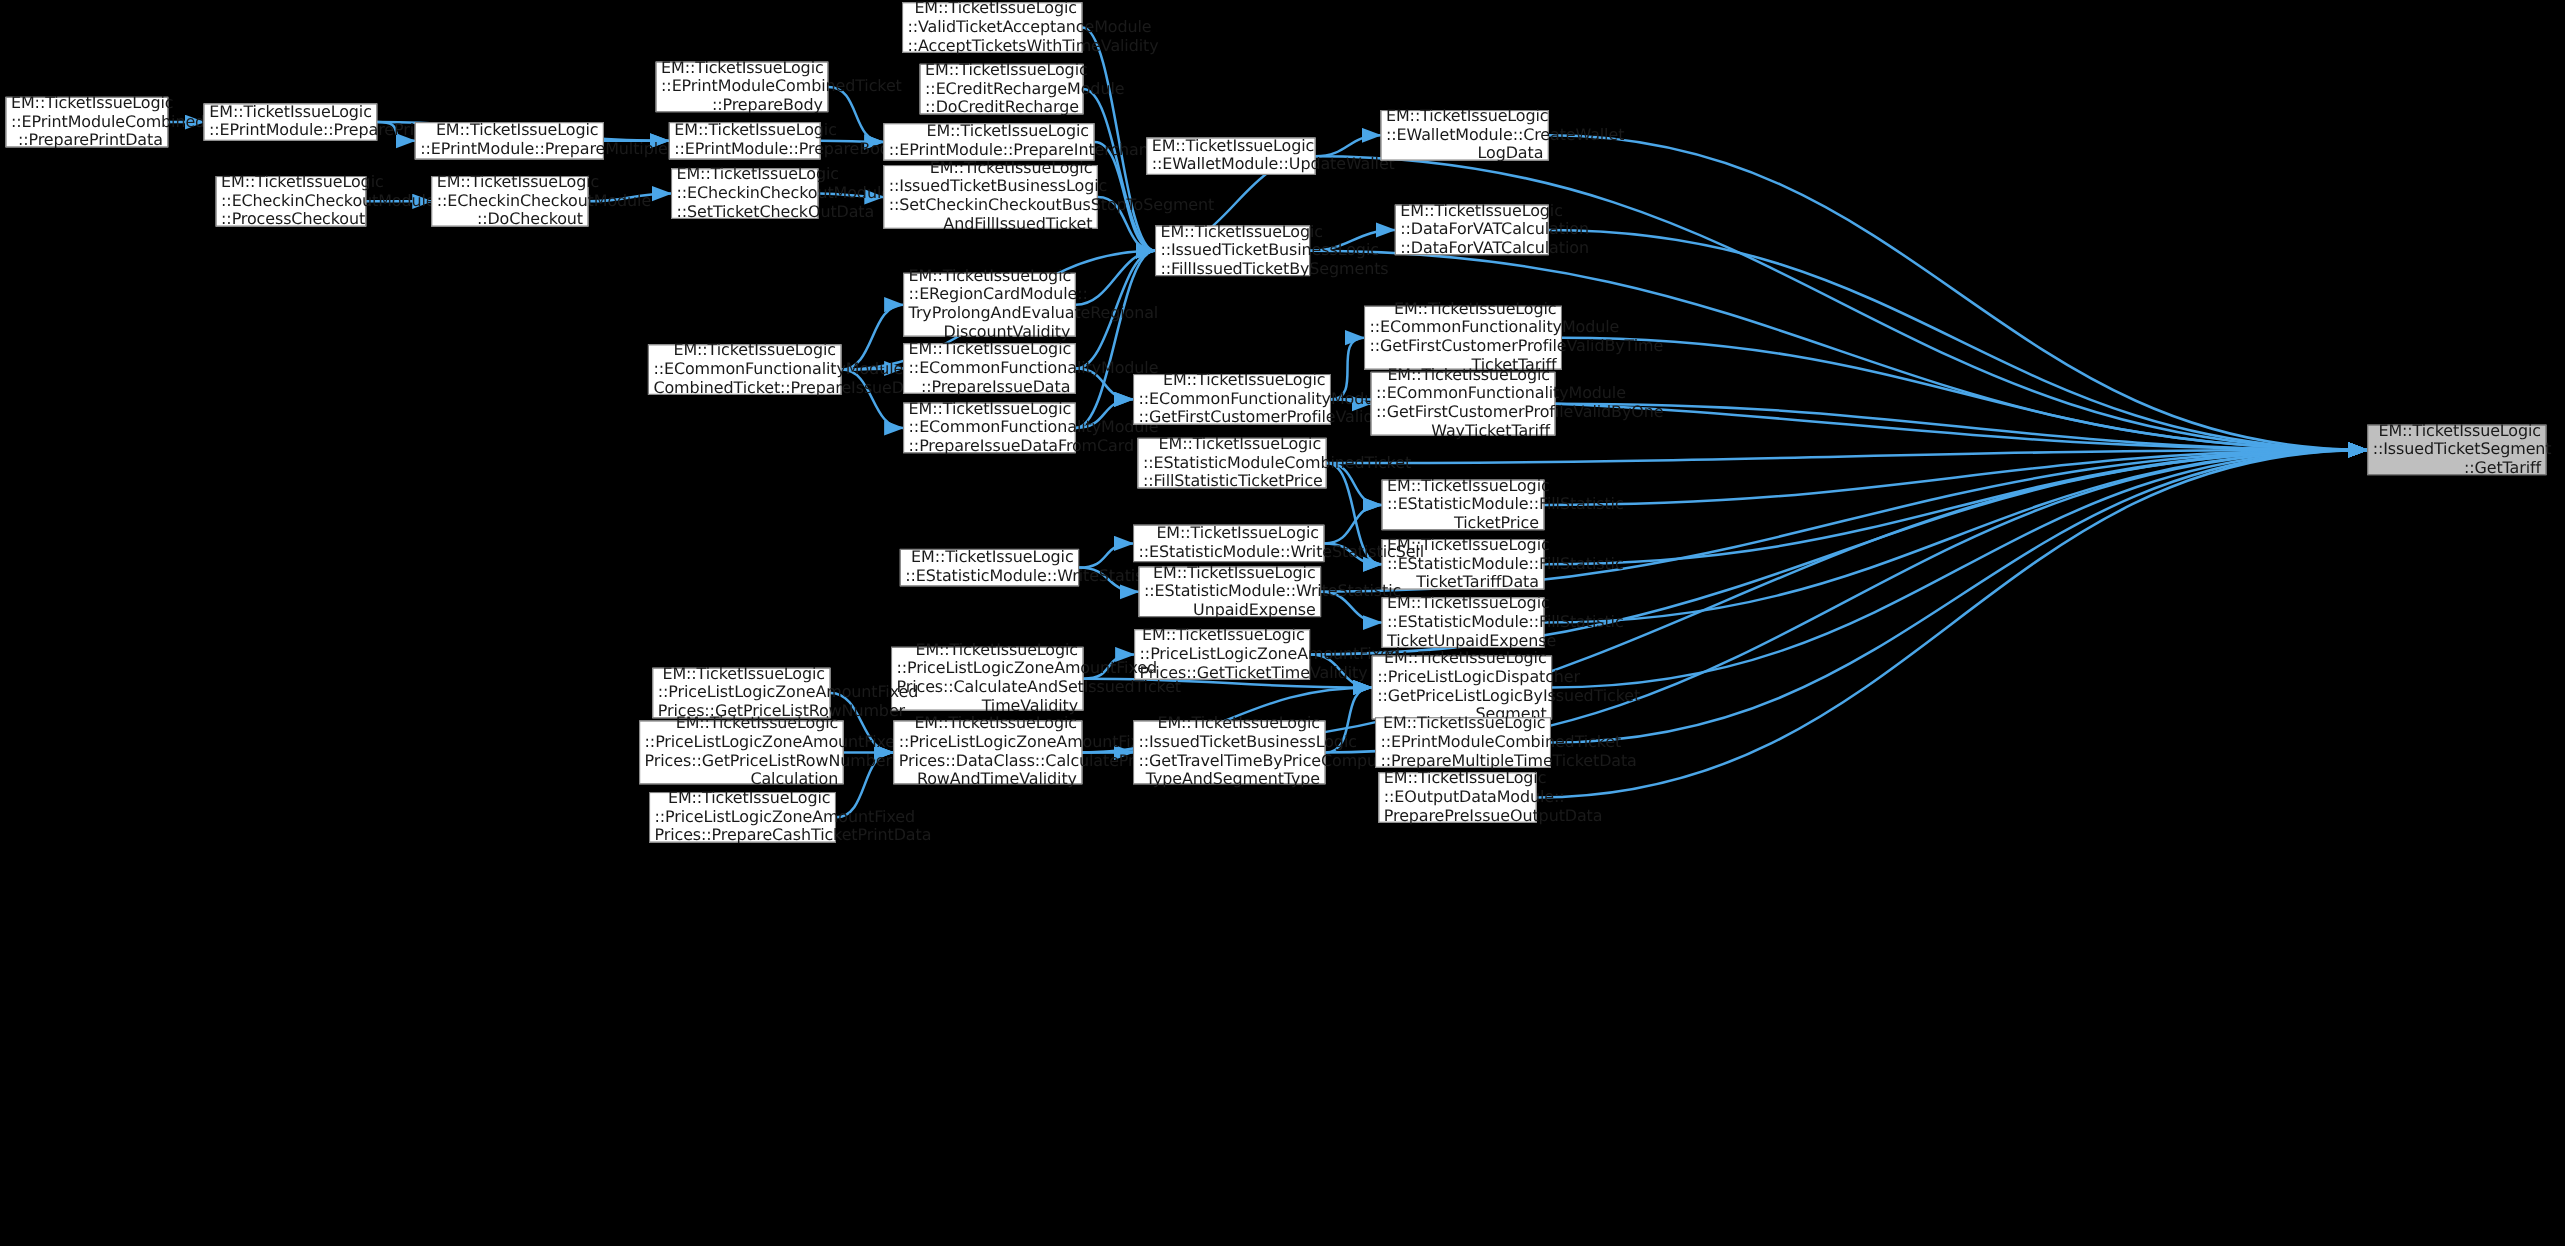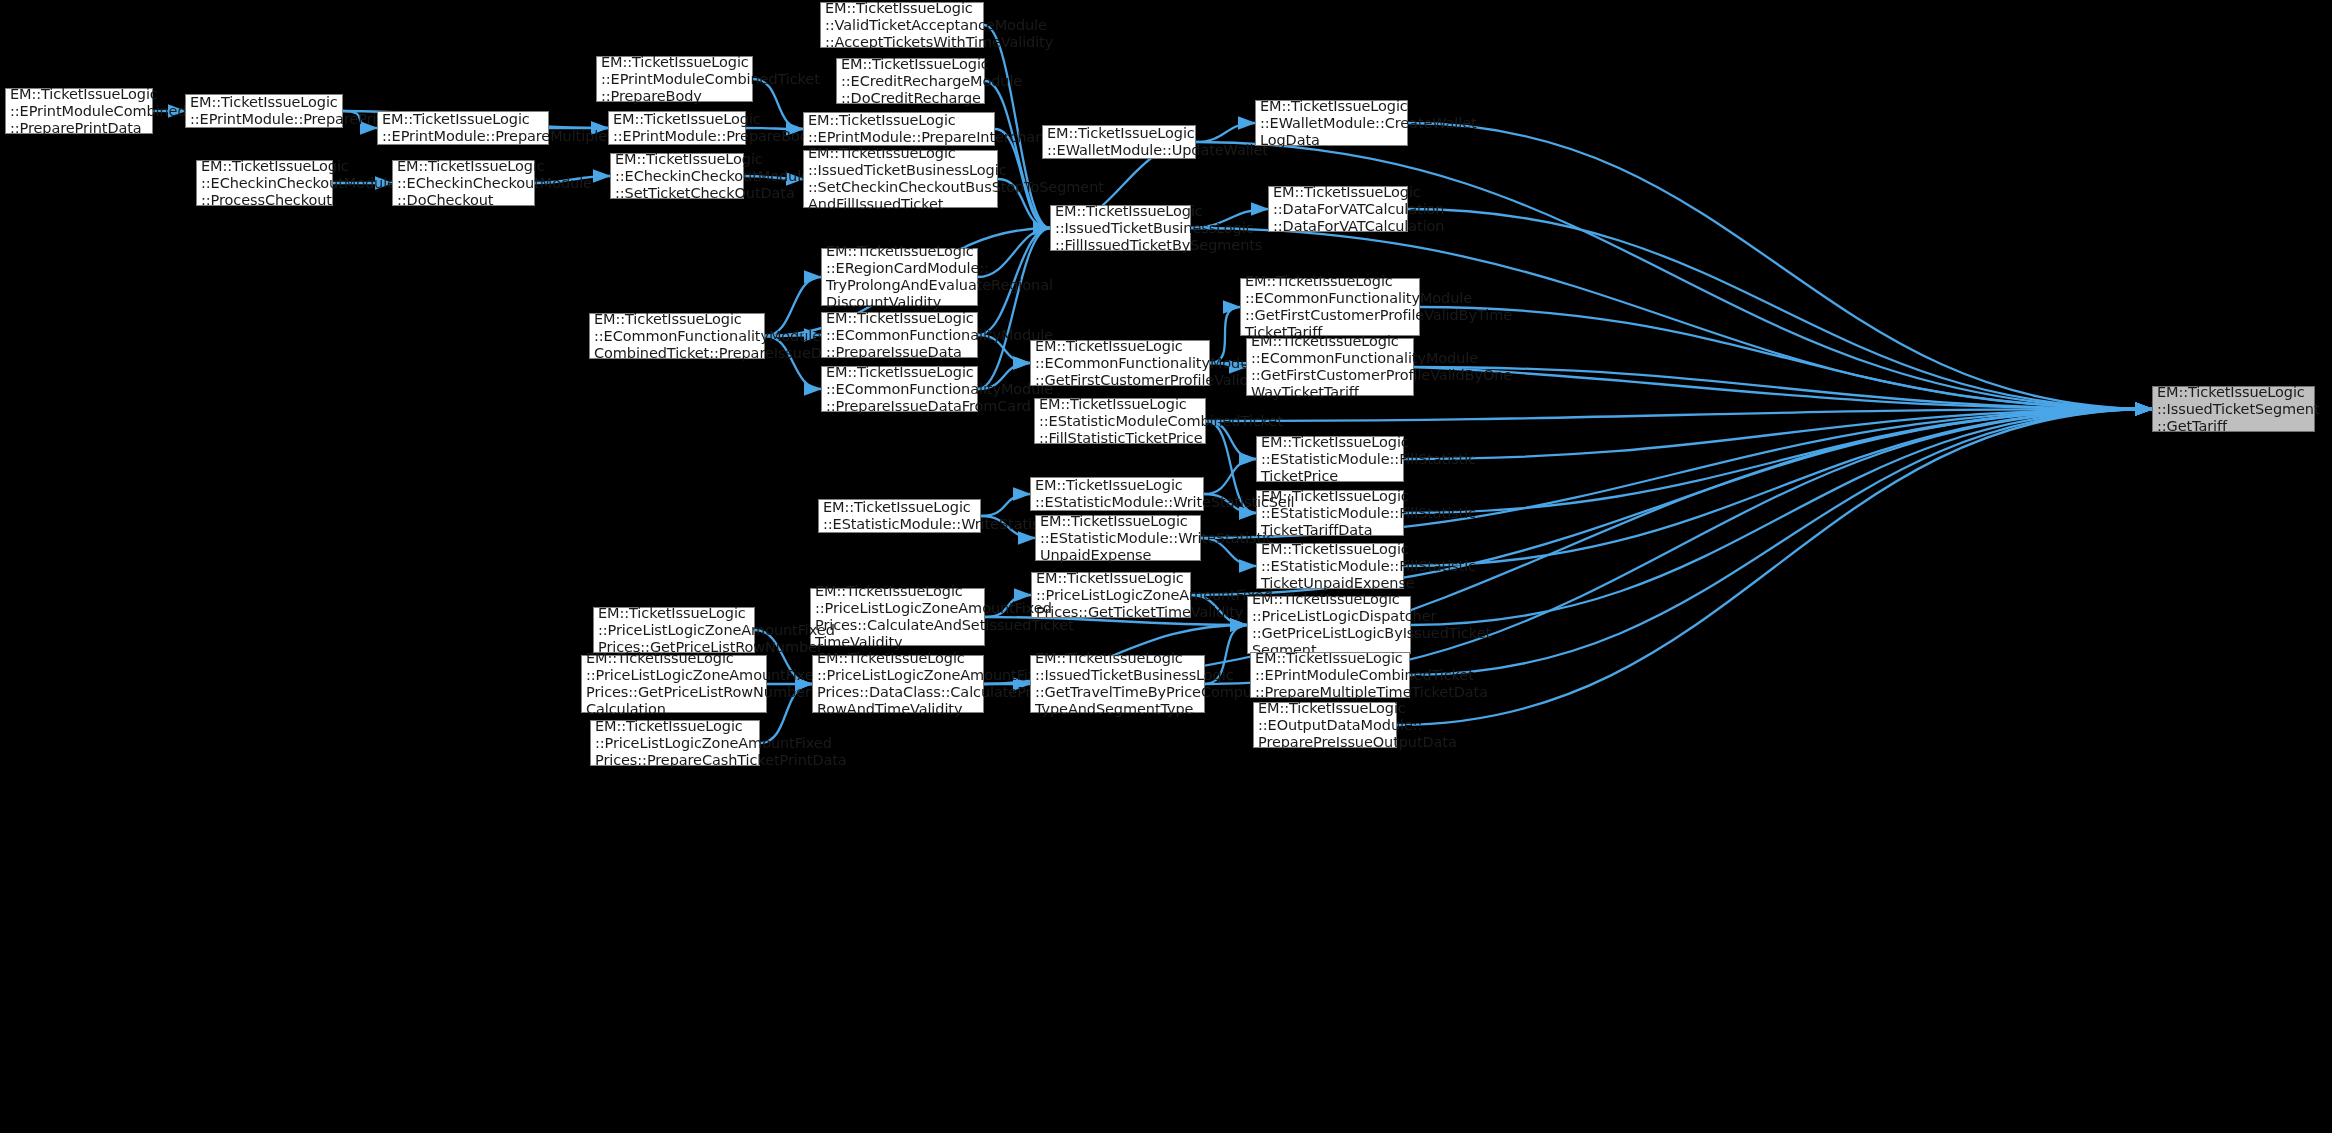--- a/index.html
+++ b/index.html
@@ -24,21 +24,21 @@
     pointer-events: none;
   }
   .node {
     position: absolute;
     box-sizing: border-box;
     background: #ffffff;
     border: 1px solid #808080;
     color: #1a1a1a;
     font-size: 14.5px;
     line-height: 17px;
-    text-align: left;
+    text-align: right;
     display: flex;
     align-items: center;
     justify-content: center;
     padding: 1px 4px;
     white-space: pre-line;
     letter-spacing: -0.1px;
     z-index: 5;
   }
   .node.current {
     background: #bfbfbf;

